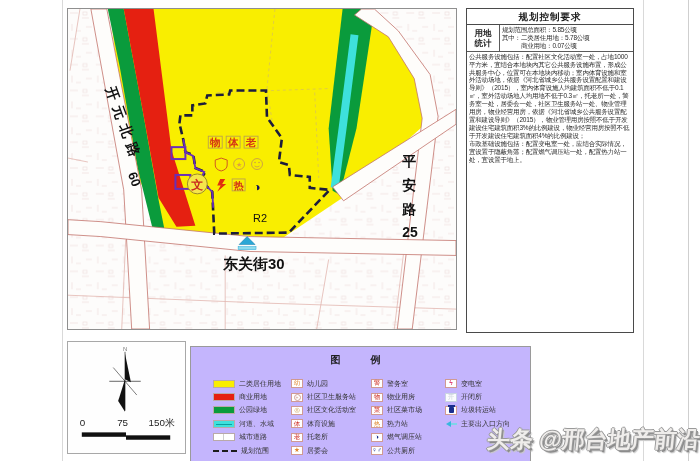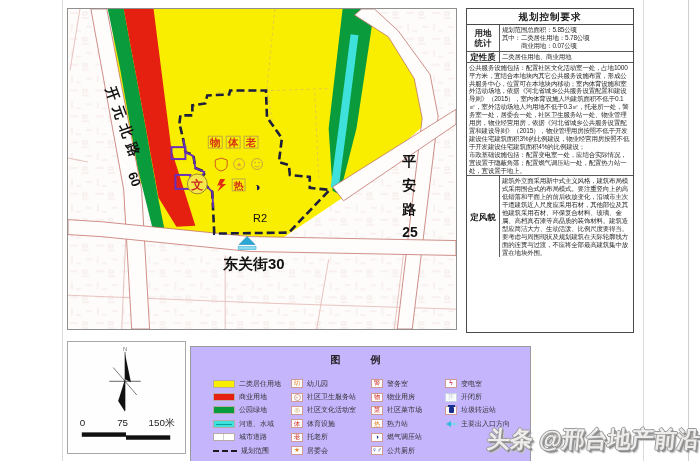--- a/index.html
+++ b/index.html
@@ -202,35 +202,27 @@
     <div class="t-rows">
 
         <div class="t-row">
           <div class="t-label">用地
 统计</div>
           <div class="t-content">规划范围总面积：5.85公顷
 其中：二类居住用地：5.78公顷
 　　　商业用地：0.07公顷</div>
         </div>
 
-        <div class="t-row">
-          <div class="t-label">定性质</div>
-          <div class="t-content">二类居住用地、商业用地</div>
-        </div>
 
 
         <div class="t-row">
           <div class="t-content">公共服务设施包括：配置社区文化活动室一处，占地1000平方米，宜结合本地块内其它公共服务设施布置，形成公共服务中心，位置可在本地块内移动；室内体育设施和室外活动场地，依据《河北省城乡公共服务设置配置和建设导则》（2015），室内体育设施人均建筑面积不低于0.1㎡，室外活动场地人均用地不低于0.3㎡，托老所一处，警务室一处，居委会一处，社区卫生服务站一处、物业管理用房，物业经营用房，依据《河北省城乡公共服务设置配置和建设导则》（2015），物业管理用房按照不低于开发建设住宅建筑面积3%的比例建设，物业经营用房按照不低于开发建设住宅建筑面积4%的比例建设；
 市政基础设施包括：配置变电室一处，应结合实际情况，宜设置于隐蔽角落；配置燃气调压站一处，配置热力站一处，宜设置于地上。</div>
         </div>
 
-        <div class="t-row">
-          <div class="t-label">定风貌</div>
-          <div class="t-content">建筑外立面采用新中式主义风格，建筑布局模式采用围合式的布局模式。要注重竖向上的高低错落和平面上的前后收放变化，沿城市主次干道建筑近人尺度应采用石材，其他部位及其他建筑采用石材、环保复合材料、玻璃、金属、高档真石漆等高品质的装饰材料。建筑造型应简洁大方、生动活泼、比例尺度要得当。要考虑与周围现状及规划建筑在天际轮廓线方面的连贯与过渡，不应将全部最高建筑集中放置在地块外围。</div>
-        </div>
       </div>
   </div>
 
   <div class="legend-box">
     <div class="lg-title">图　例</div>
 
     <div class="lg-col c1">
 
         <div class="lg-row">
           <span class="lg-ico sw-yellow">

